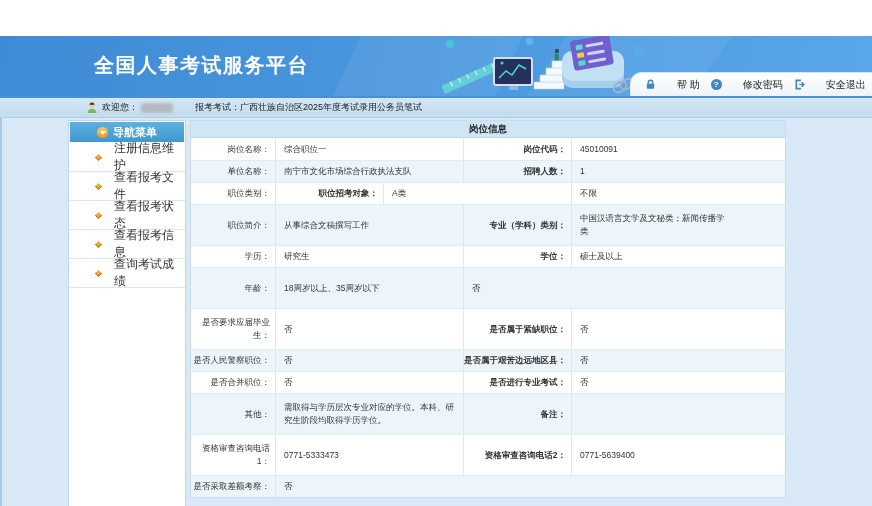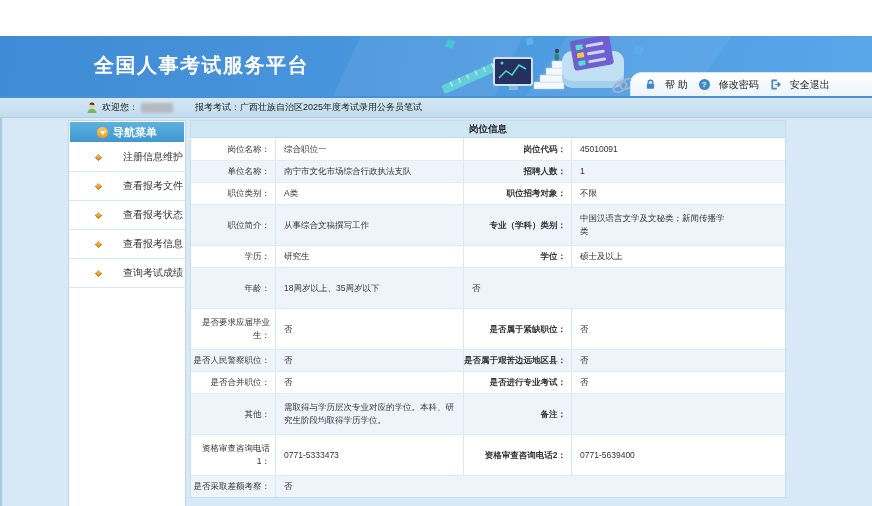--- a/index.html
+++ b/index.html
@@ -13,21 +13,21 @@
       linear-gradient(115deg, rgba(255,255,255,0) 40%, rgba(255,255,255,.07) 40.2%, rgba(255,255,255,.07) 58%, rgba(255,255,255,0) 58.2%),
       linear-gradient(125deg, rgba(255,255,255,0) 62%, rgba(255,255,255,.06) 62.2%, rgba(255,255,255,.06) 80%, rgba(255,255,255,0) 80.2%),
       linear-gradient(100deg, #3f8bd5 0%, #4896dd 45%, #59a6e9 100%);
     border-bottom:2px solid #4a90d4; }
   .hdr h1 { position:absolute; left:94px; top:16px; font-size:20px; letter-spacing:1.5px; color:#fff; font-weight:bold; }
   .illus { position:absolute; left:438px; top:0; width:215px; height:62px; overflow:hidden; }
   .util { position:absolute; right:0; bottom:0; width:242px; height:24px;
     background:linear-gradient(#ffffff,#edf4fa); border-top-left-radius:12px;
     border-top:1px solid #d9e6f0; border-left:1px solid #d9e6f0;
     display:flex; align-items:center; padding-left:14px; gap:11px; }
-  .ulink { display:inline-flex; align-items:center; gap:9px; font-size:10px; color:#222; cursor:pointer; text-decoration:none;text-align:center; }
+  .ulink { display:inline-flex; align-items:center; gap:21px; font-size:10px; color:#222; cursor:pointer; text-decoration:none;text-align:center; }
   .qic { width:11px; height:11px; border-radius:50%; background:#3e86c8; color:#fff; font-size:8px; font-weight:bold;
     display:inline-flex; align-items:center; justify-content:center; line-height:1; }
 
   
   .welcome { position:absolute; left:0; top:62px; width:872px; height:20px;
     background:linear-gradient(#d3e7f5,#c2dcee); border-bottom:1px solid #b0cfe5;
     display:flex; align-items:center; font-size:9px; color:#222; }
   .welcome .av { margin-left:86px; margin-right:4px; display:inline-flex; }
   .redact { width:32px; height:10px; background:#b4bac0; border-radius:2px; filter:blur(1.5px); margin:0 10px 0 3px; }
   .exam { margin-left:12px; }
@@ -37,22 +37,22 @@
   .foot { position:absolute; left:0; top:497px; width:872px; height:9px; background:#fdfefe; }
 
   
   .sidebar { position:absolute; left:68px; top:84px; width:118px; height:411px; background:#fff; border:1px solid #bdd7eb; }
   .navhead { margin:1px; height:20px; background:linear-gradient(#5db1e0,#4097d1);
     display:flex; align-items:center; justify-content:center; gap:5px;
     color:#fff; font-weight:bold; font-size:11px; }
   .ncaret { width:11px; height:11px; border-radius:50%; background:linear-gradient(#ffc95e,#ef9a1d); position:relative; flex:0 0 auto; }
   .ncaret::after { content:""; position:absolute; left:2.5px; top:4px; border:3px solid transparent; border-top:4px solid #fff; }
   .navlist { list-style:none; }
-  .navlist li { height:29px; display:flex; align-items:center; padding-left:27px; gap:22px;
-    border-bottom:1px solid #d5e8f5; font-size:10px; color:#333; cursor:pointer; position:relative; }
+  .navlist li { height:29px; display:flex; align-items:center; padding-left:27px; gap:13px;
+    border-bottom:1px solid #d5e8f5; font-size:12px; color:#333; cursor:pointer; position:relative; }
   .mi { width:5px; height:5px; background:#f2a73d; transform:rotate(45deg);
     box-shadow:inset -1px -1px 0 rgba(180,110,10,.8); flex:0 0 auto; }
 
   
   .panel { position:absolute; left:190px; top:84px; width:596px; background:#fff; border:1px solid #c6ddee; }
   .caption { height:17px; background:#cfe7f5; border-bottom:1px solid #badbee;
     display:flex; align-items:center; justify-content:center; font-weight:bold; font-size:9.5px; color:#222; }
   .trow { display:flex; border-top:1px solid #ddecf7; font-size:8.5px; line-height:13px; }
   .trow:first-of-type { border-top:none; }
   .trow.alt { background:#edf5fb; }
@@ -227,25 +227,25 @@
             <span>招聘人数：</span>
           </div>
     <div class="cell c-v2">
             <span>1</span>
           </div>
   </div>
         <div class="trow plain short">
     <div class="cell c-l1">
             <span>职位类别：</span>
           </div>
+    <div class="cell c-l2">
+            <span>职位招考对象：</span>
+          </div>
     <div class="cell c-v1">
             <span>A类</span>
-          </div>
-    <div class="cell c-l2">
-            <span>职位招考对象：</span>
           </div>
     <div class="cell c-v2">
             <span>不限</span>
           </div>
   </div>
         <div class="trow alt tall">
     <div class="cell c-l1">
             <span>职位简介：</span>
           </div>
     <div class="cell c-v1">

